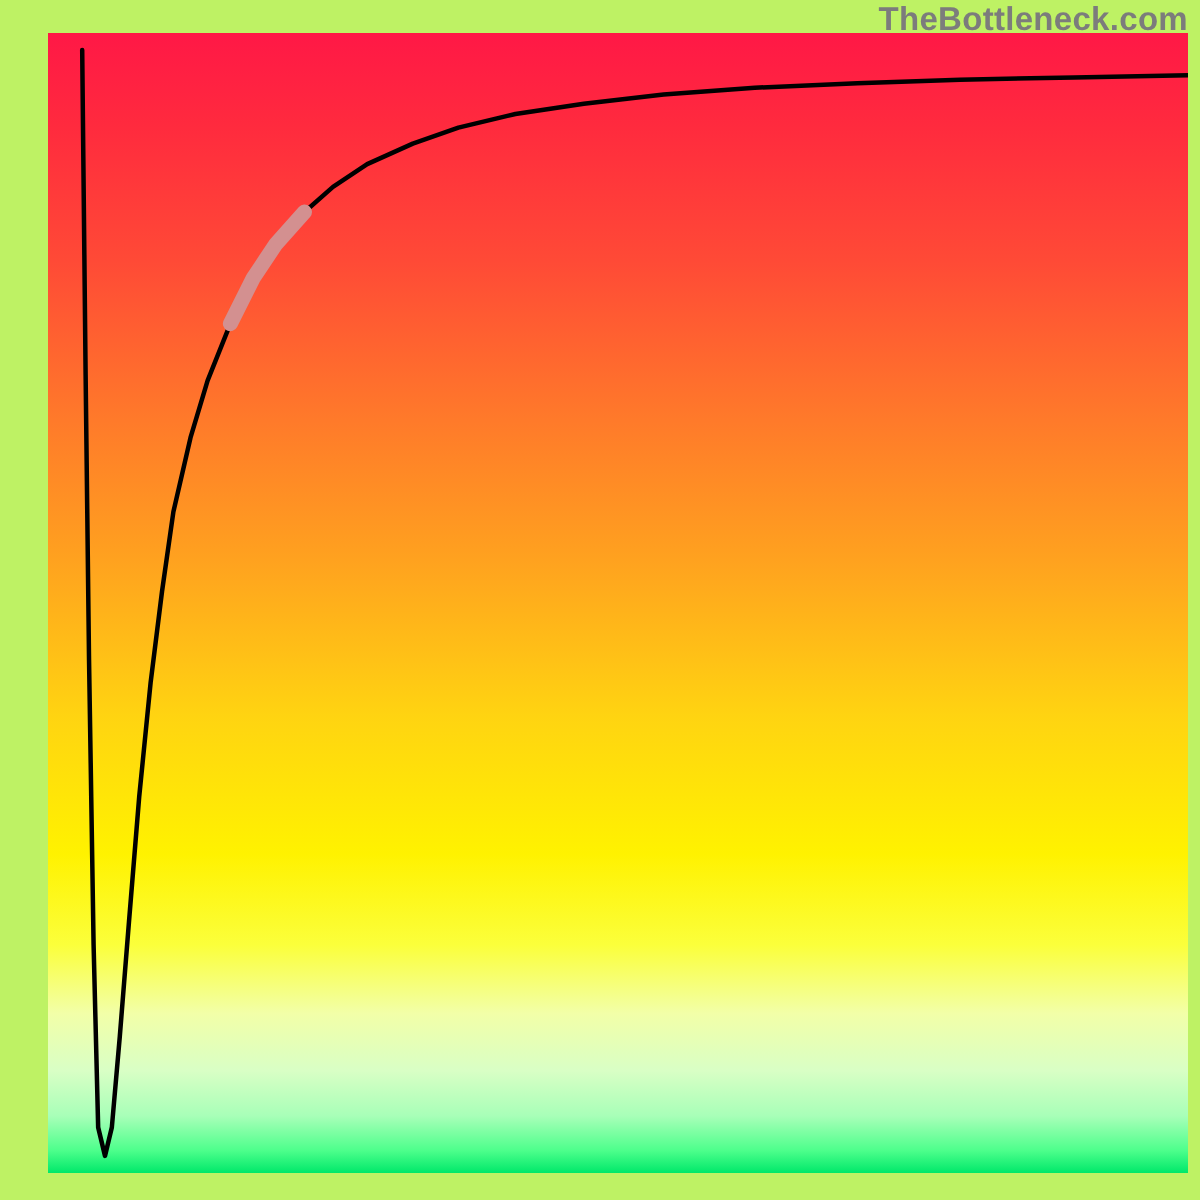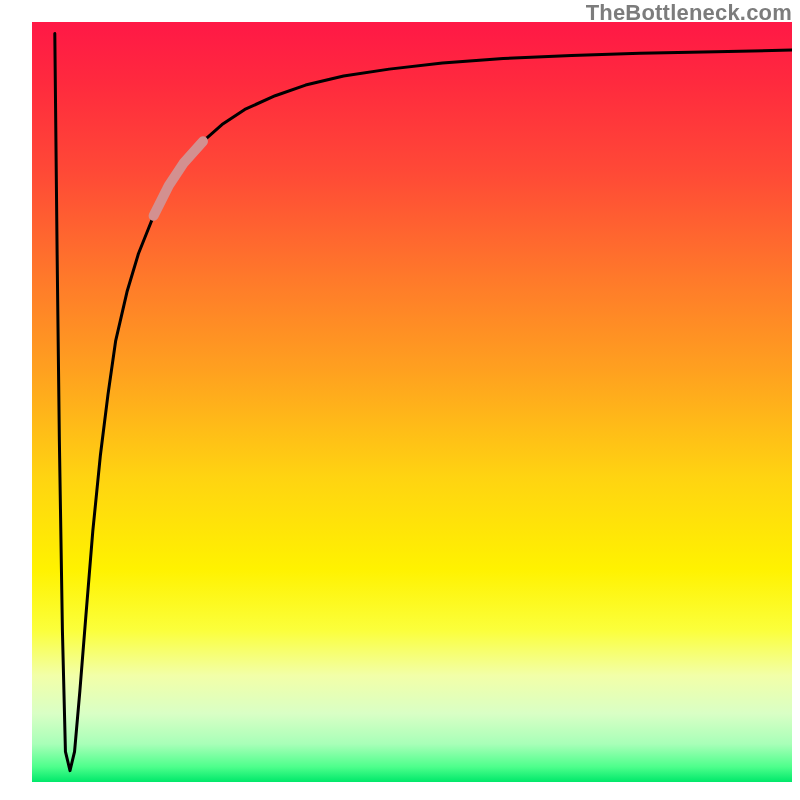--- a/index.html
+++ b/index.html
@@ -8,21 +8,21 @@
     width: 800px;
     height: 800px;
     overflow: hidden;
     background: #000;
     font-family: Arial, Helvetica, sans-serif;
   }
   .frame {
     position: relative;
     width: 800px;
     height: 800px;
-    background: #ffffff;
+    background: #bef264;
   }
   .plot-area {
     position: absolute;
     left: 32px;
     top: 22px;
     width: 760px;
     height: 760px;
   }
   .gradient-bg {
     position: absolute;

